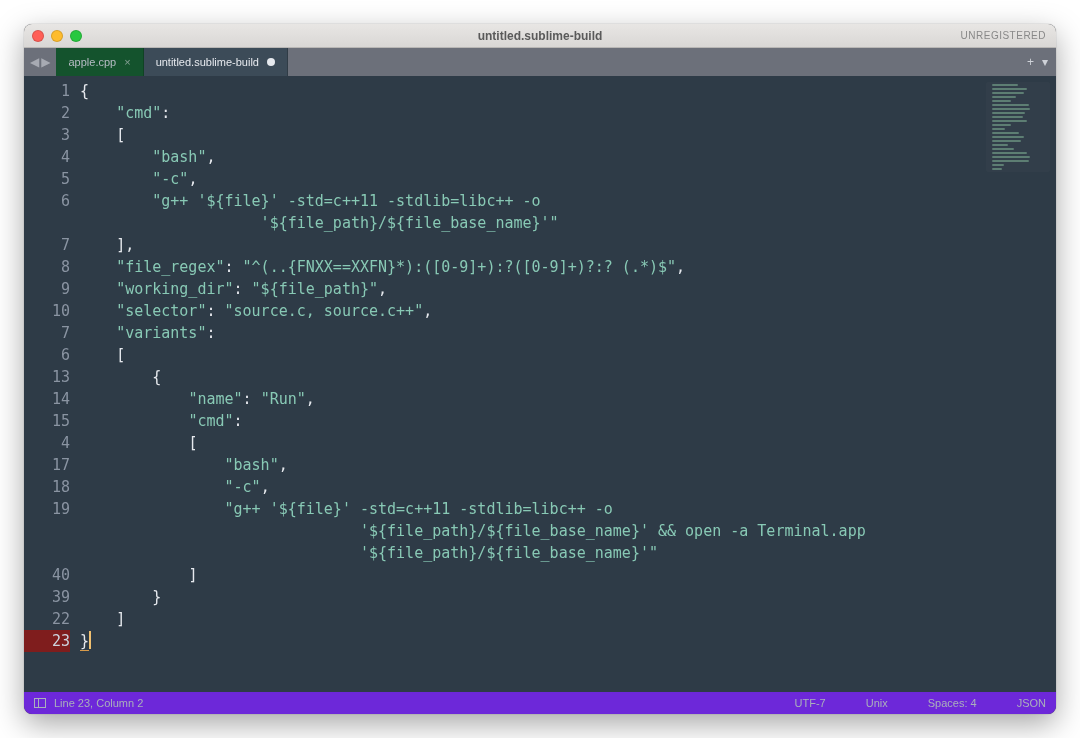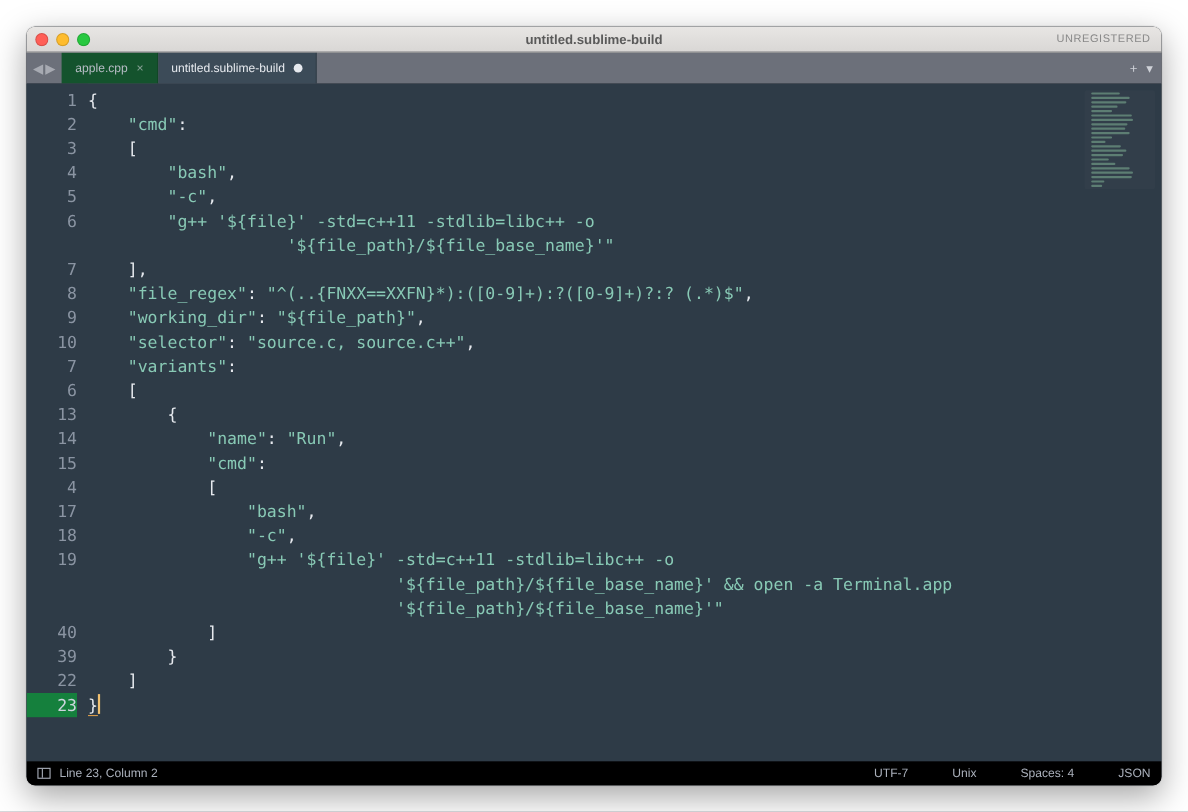--- a/index.html
+++ b/index.html
@@ -104,21 +104,21 @@
     width: 56px;
     background: #2e3b47;
     color: #8a94a2;
     font-size: 15px;
     line-height: 22px;
     text-align: right;
     padding: 4px 10px 4px 0;
     user-select: none;
   }
   .gutter .ln { height: 22px; }
-  .gutter .ln.current { background: #15803d; color: #cdd4de; }
+  .gutter .ln.current { background: #7f1d1d; color: #cdd4de; }
   .code {
     flex: 1 1 auto;
     padding: 4px 0 4px 0;
     font-size: 15px;
     line-height: 22px;
     color: #e6e9ee;
     white-space: pre;
     overflow: hidden;
   }
   .code .line { height: 22px; }
@@ -143,21 +143,21 @@
     pointer-events: none;
   }
   .minimap .mline {
     height: 2px; margin: 2px 0 2px 6px;
     background: #5d7e73;
     border-radius: 1px;
   }
   
   .statusbar {
     height: 22px;
-    background: #000000;
+    background: #6d28d9;
     display: flex;
     align-items: center;
     font-size: 11px;
     color: #aab0bb;
     padding: 0 10px;
     gap: 10px;
     flex: 0 0 auto;
     text-align: right;
   }
   .statusbar .left { display: flex; align-items: center; gap: 8px; }

